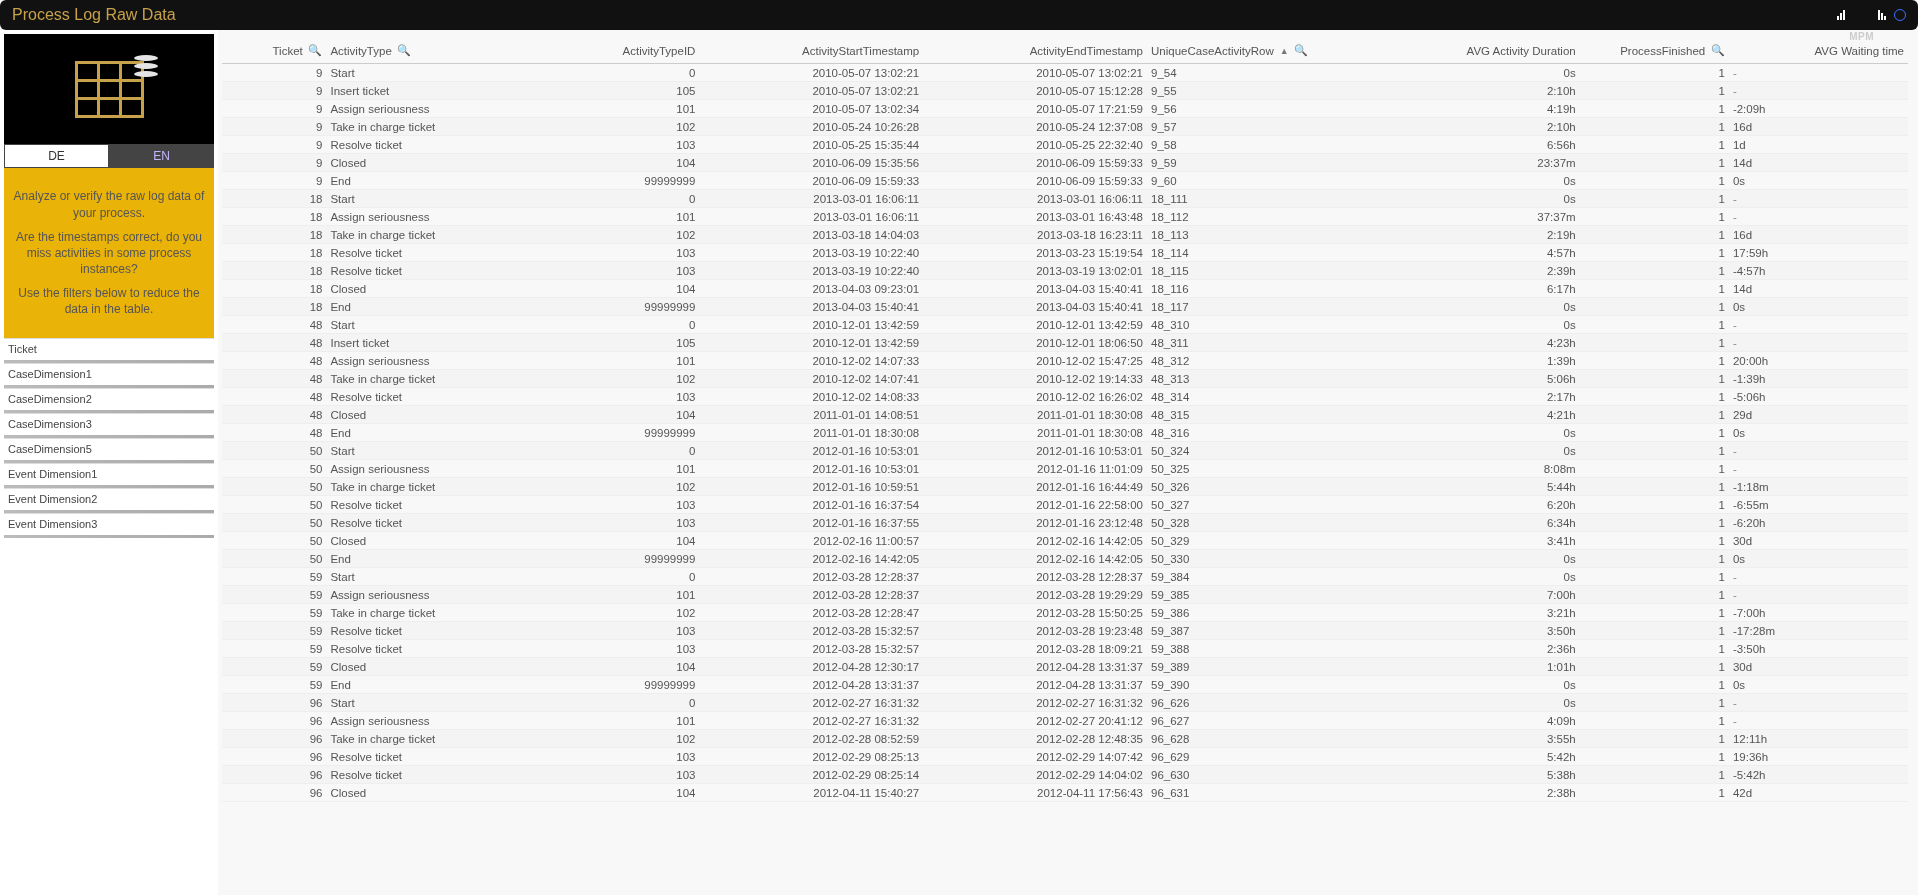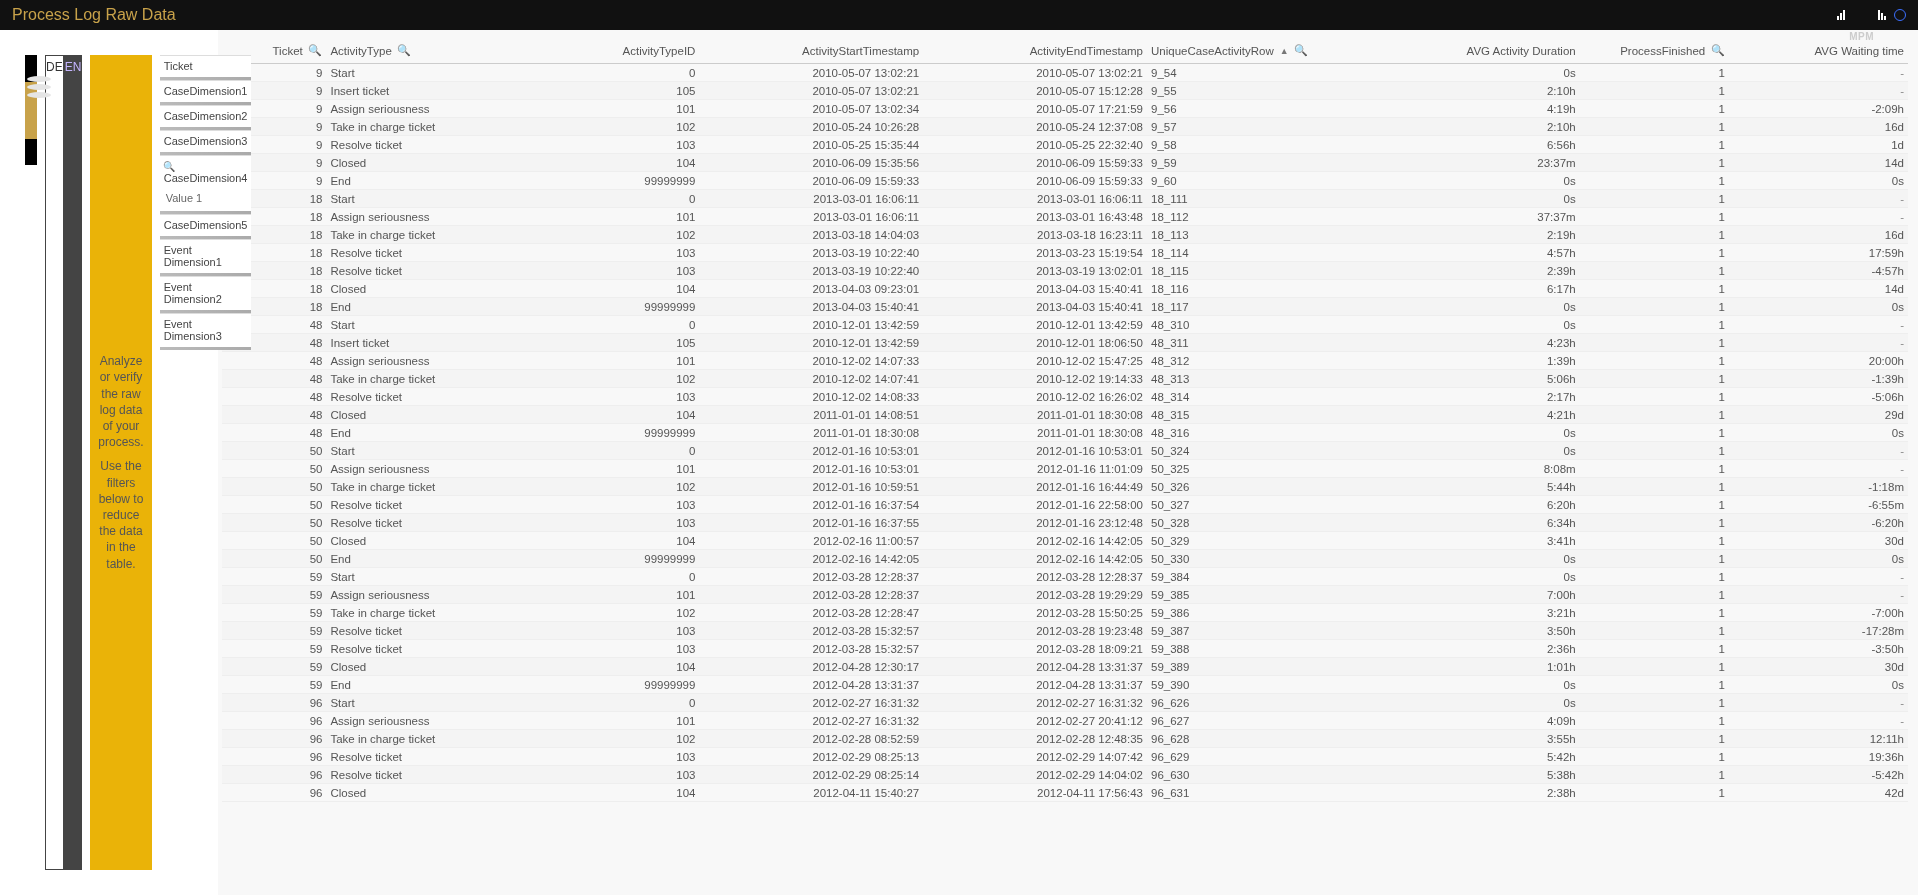--- a/index.html
+++ b/index.html
@@ -1,33 +1,33 @@
 <!DOCTYPE html>
 <html><head>
 <meta charset="utf-8">
 <style>
   * { box-sizing: border-box; margin: 0; padding: 0; }
   html, body { height: 100%; font-family: Arial, Helvetica, sans-serif; font-size: 12px; color: #555; background: #f8f8f8; }
   .topbar {
     height: 30px; background: #111; display: flex; align-items: center;
-    padding: 0 12px; justify-content: space-between;
+    padding: 0 12px; justify-content: space-between; border-radius: 6px;
   }
   .topbar .title { color: #c8a24a; font-size: 16px; font-weight: 400; }
   .topbar .right { display: flex; align-items: center; gap: 8px; }
   .mpm-logo { color: #ccc; font-size: 10px; display: flex; align-items: center; gap: 4px; }
   .mpm-logo .bars { display: flex; gap: 1px; align-items: flex-end; height: 10px; }
   .mpm-logo .bars span { width: 2px; background: #fff; }
   .mpm-logo .bars span:nth-child(1){height:4px}
   .mpm-logo .bars span:nth-child(2){height:7px}
   .mpm-logo .bars span:nth-child(3){height:10px}
   .mpm-text { font-weight:bold; letter-spacing:0.5px;margin-top:43px;}
   .dot-icon { width:12px;height:12px;border:1.5px solid #3b6fff;border-radius:50%;}
 
   .main { display: flex; height: calc(100% - 30px); }
-  .sidebar { width: 218px; padding: 25px; background: #fff; display:flex; gap:8px;}
+  .sidebar { width: 218px; padding: 4px; background: #fff; display:flex; flex-direction:column; }
   .imgbox {
     background: #000; height: 110px; display:flex; align-items:center; justify-content:center;
     position: relative;
   }
   .grid-icon { position: relative; }
   .grid-icon table { border-collapse: collapse; }
   .grid-icon td { width: 22px; height: 18px; border: 3px solid #c8a24a; }
   .db-icon {
     position: absolute; top: -6px; right: -14px; width: 24px;
   }
@@ -71,21 +71,21 @@
   }
   .datatable tbody tr:nth-child(even){ background:#f4f4f4; }
   .c-ticket  { width:70px;  text-align:right; }
   .c-act     { width:130px; text-align:left;  }
   .c-actid   { width:120px; text-align:right; }
   .c-start   { width:150px; text-align:right; }
   .c-end     { width:150px; text-align:right; }
   .c-ucar    { width:150px; text-align:left;  }
   .c-dur     { width:140px; text-align:right; }
   .c-fin     { width:100px; text-align:right; }
-  .c-wait    { width:120px; text-align:right; }
+  .c-wait    { width:120px; }
   td.dash { color:#888; }
 </style>
 </head>
 <body>
 
 <div class="topbar">
   <div class="title">Process Log Raw Data</div>
   <div class="right">
     <div class="mpm-logo">
       <span class="bars">
@@ -133,38 +133,35 @@
             <div class="cyl"></div>
         </div>
       </div>
     </div>
     <div class="lang-row">
       <div class="lang-btn lang-de">DE</div>
       <div class="lang-btn lang-en">EN</div>
     </div>
     <div class="info-box">
       <div>Analyze or verify the raw log data of your process.</div>
+      <div>Are the timestamps correct, do you miss activities in some process instances?</div>
       <div>Use the filters below to reduce the data in the table.</div>
     </div>
     <div class="filters" id="filters">
         <div class="filter">
           <span class="fname">Ticket</span>
         </div>
         <div class="filter">
           <span class="fname">CaseDimension1</span>
         </div>
         <div class="filter">
           <span class="fname">CaseDimension2</span>
         </div>
         <div class="filter">
           <span class="fname">CaseDimension3</span>
-        </div>
-        <div class="filter withsearch">
-          <span class="fname">CaseDimension4</span>
-          <span class="value">Value 1</span>
         </div>
         <div class="filter">
           <span class="fname">CaseDimension5</span>
         </div>
         <div class="filter">
           <span class="fname">Event Dimension1</span>
         </div>
         <div class="filter">
           <span class="fname">Event Dimension2</span>
         </div>

